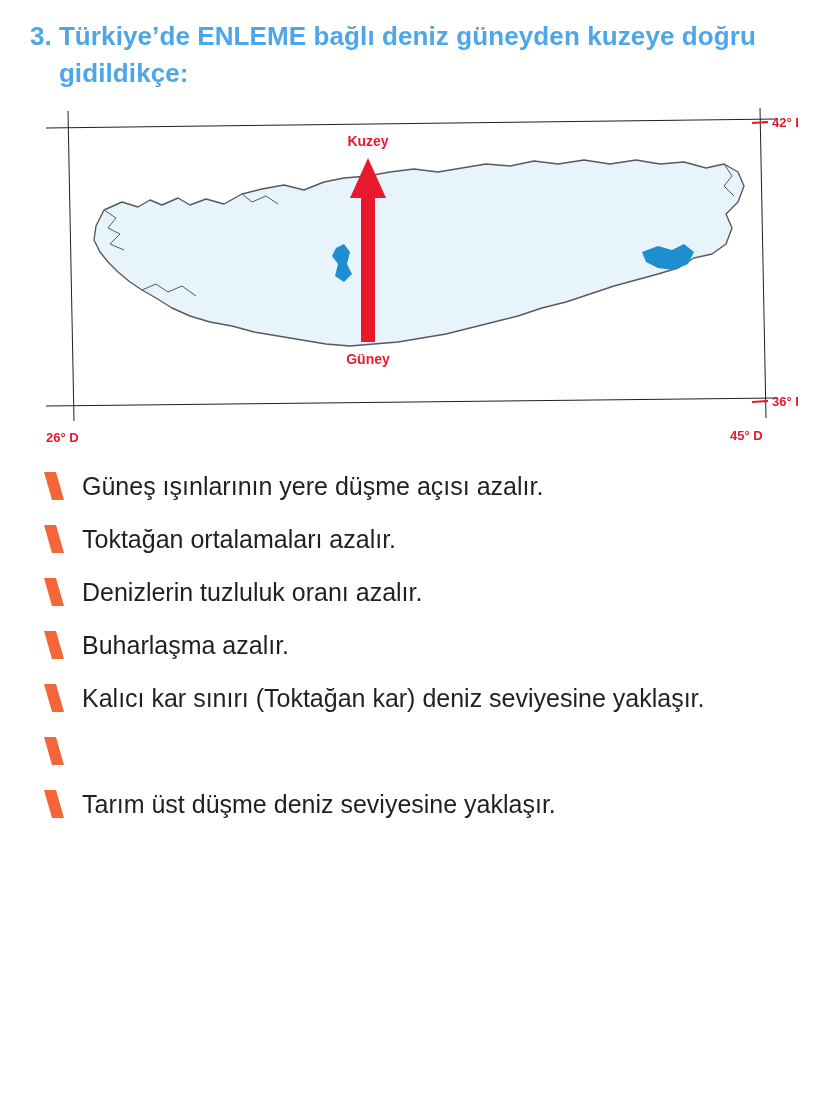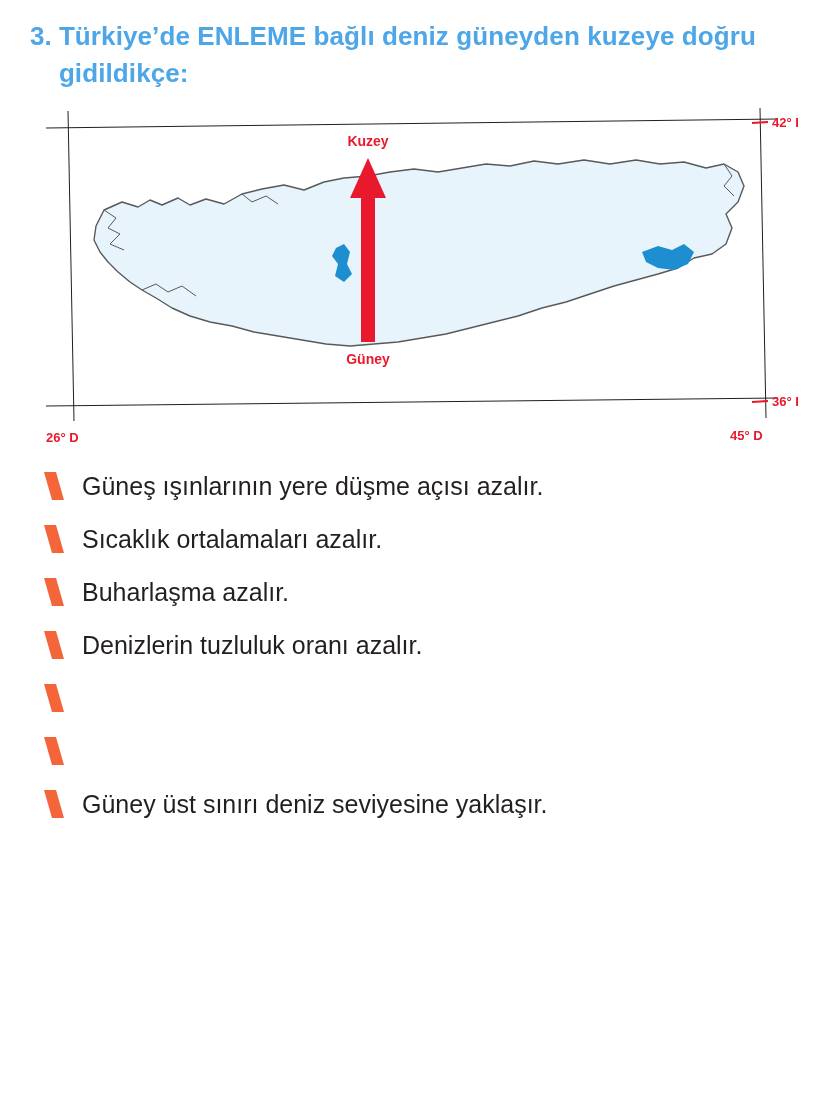--- a/index.html
+++ b/index.html
@@ -152,55 +152,56 @@
         </svg>
       </span>
       <span class="bullet-text">Güneş ışınlarının yere düşme açısı azalır.</span>
     </li>
     <li class="bullet-item">
       <span class="bullet-mark">
         <svg width="34" height="34" viewBox="0 0 34 34" xmlns="http://www.w3.org/2000/svg">
           <polygon points="4,2 16,2 24,30 12,30" fill="#f4663a"></polygon>
         </svg>
       </span>
-      <span class="bullet-text">Sıcaklık ortalamaları azalır.</span>
+      <span class="bullet-text">Toktağan ortalamaları azalır.</span>
+    </li>
+    <li class="bullet-item">
+      <span class="bullet-mark">
+        <svg width="34" height="34" viewBox="0 0 34 34" xmlns="http://www.w3.org/2000/svg">
+          <polygon points="4,2 16,2 24,30 12,30" fill="#f4663a"></polygon>
+        </svg>
+      </span>
+      <span class="bullet-text">Denizlerin tuzluluk oranı azalır.</span>
     </li>
     <li class="bullet-item">
       <span class="bullet-mark">
         <svg width="34" height="34" viewBox="0 0 34 34" xmlns="http://www.w3.org/2000/svg">
           <polygon points="4,2 16,2 24,30 12,30" fill="#f4663a"></polygon>
         </svg>
       </span>
       <span class="bullet-text">Buharlaşma azalır.</span>
     </li>
     <li class="bullet-item">
       <span class="bullet-mark">
         <svg width="34" height="34" viewBox="0 0 34 34" xmlns="http://www.w3.org/2000/svg">
           <polygon points="4,2 16,2 24,30 12,30" fill="#f4663a"></polygon>
         </svg>
       </span>
-      <span class="bullet-text">Denizlerin tuzluluk oranı azalır.</span>
-    </li>
-    <li class="bullet-item">
-      <span class="bullet-mark">
-        <svg width="34" height="34" viewBox="0 0 34 34" xmlns="http://www.w3.org/2000/svg">
-          <polygon points="4,2 16,2 24,30 12,30" fill="#f4663a"></polygon>
-        </svg>
-      </span>
-    </li>
-    <li class="bullet-item">
-      <span class="bullet-mark">
-        <svg width="34" height="34" viewBox="0 0 34 34" xmlns="http://www.w3.org/2000/svg">
-          <polygon points="4,2 16,2 24,30 12,30" fill="#f4663a"></polygon>
-        </svg>
-      </span>
-    </li>
-    <li class="bullet-item">
-      <span class="bullet-mark">
-        <svg width="34" height="34" viewBox="0 0 34 34" xmlns="http://www.w3.org/2000/svg">
-          <polygon points="4,2 16,2 24,30 12,30" fill="#f4663a"></polygon>
-        </svg>
-      </span>
-      <span class="bullet-text">Güney üst sınırı deniz seviyesine yaklaşır.</span>
+      <span class="bullet-text">Kalıcı kar sınırı (Toktağan kar) deniz seviyesine yaklaşır.</span>
+    </li>
+    <li class="bullet-item">
+      <span class="bullet-mark">
+        <svg width="34" height="34" viewBox="0 0 34 34" xmlns="http://www.w3.org/2000/svg">
+          <polygon points="4,2 16,2 24,30 12,30" fill="#f4663a"></polygon>
+        </svg>
+      </span>
+    </li>
+    <li class="bullet-item">
+      <span class="bullet-mark">
+        <svg width="34" height="34" viewBox="0 0 34 34" xmlns="http://www.w3.org/2000/svg">
+          <polygon points="4,2 16,2 24,30 12,30" fill="#f4663a"></polygon>
+        </svg>
+      </span>
+      <span class="bullet-text">Tarım üst düşme deniz seviyesine yaklaşır.</span>
     </li>
   </ul>
 
 </div>
 
 </body></html>

